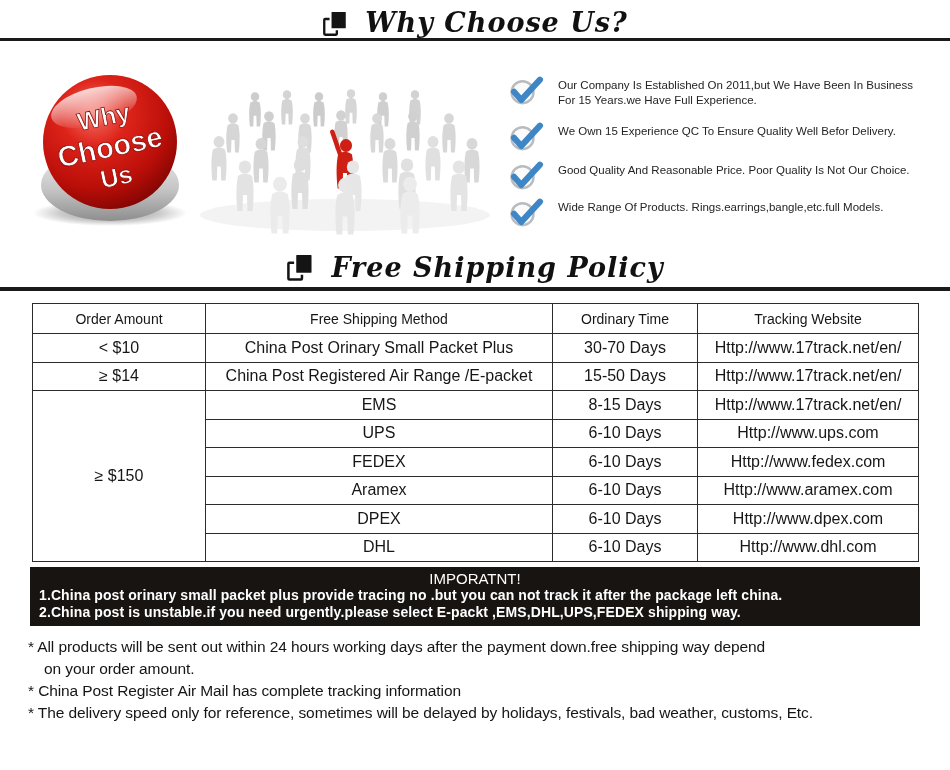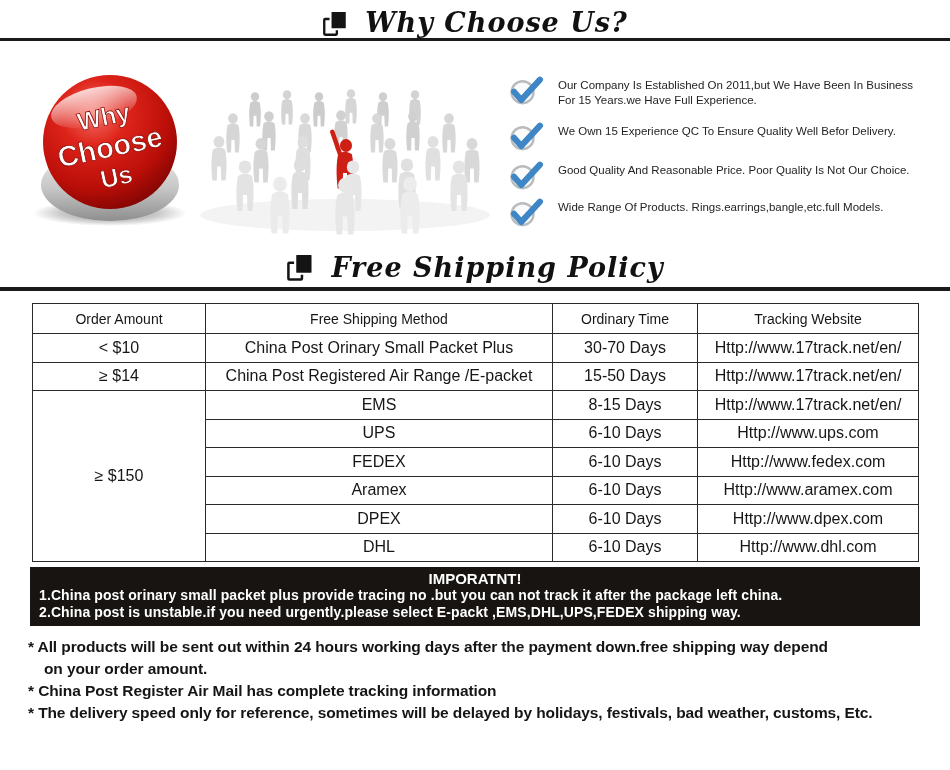--- a/index.html
+++ b/index.html
@@ -34,26 +34,26 @@
   table.ship{border-collapse:collapse;width:886px;margin:12px 0 0 32px;table-layout:fixed;}
   table.ship col.c1{width:173px;} table.ship col.c2{width:347px;}
   table.ship col.c3{width:145px;} table.ship col.c4{width:221px;}
   table.ship th,table.ship td{border:1.6px solid #2b2b2b;text-align:center;vertical-align:middle;
     font-size:16px;color:#161616;padding:0;}
   table.ship th{height:29px;font-size:14px;font-weight:normal;text-align:center;}
   table.ship td{height:27.5px;}
 
   
   .banner{width:872px;margin:5px 0 0 30px;background:#181411;color:#ffffff;padding:4px 9px 6px 9px;}
-  .banner .btitle{font-size:15px;font-weight:bold;text-align:center;line-height:16px;}
+  .banner .btitle{font-size:15px;font-weight:normal;text-align:center;line-height:16px;}
   .banner .bline{font-size:14px;font-weight:bold;line-height:16.5px;letter-spacing:0.1px;}
 
   
   .notes{margin:10px 0 0 28px;}
-  .notes p{margin:0;font-size:15.5px;line-height:22px;letter-spacing:-0.1px;color:#151515;font-weight:bold;}
+  .notes p{margin:0;font-size:15.5px;line-height:22px;letter-spacing:-0.1px;color:#151515;}
   .notes p.indent{padding-left:16px;}
 </style>
 </head>
 <body>
 
 <div class="sec-header h1">
   <span class="hdr-icon">
     <svg viewBox="0 0 30 32" width="27" height="29">
       <rect x="2.5" y="11" width="14" height="17.5" rx="1" fill="#ffffff" stroke="#141414" stroke-width="2.6"></rect>
       <rect x="9.5" y="2" width="18" height="20.5" rx="1.5" fill="#141414" stroke="#ffffff" stroke-width="2.2"></rect>

